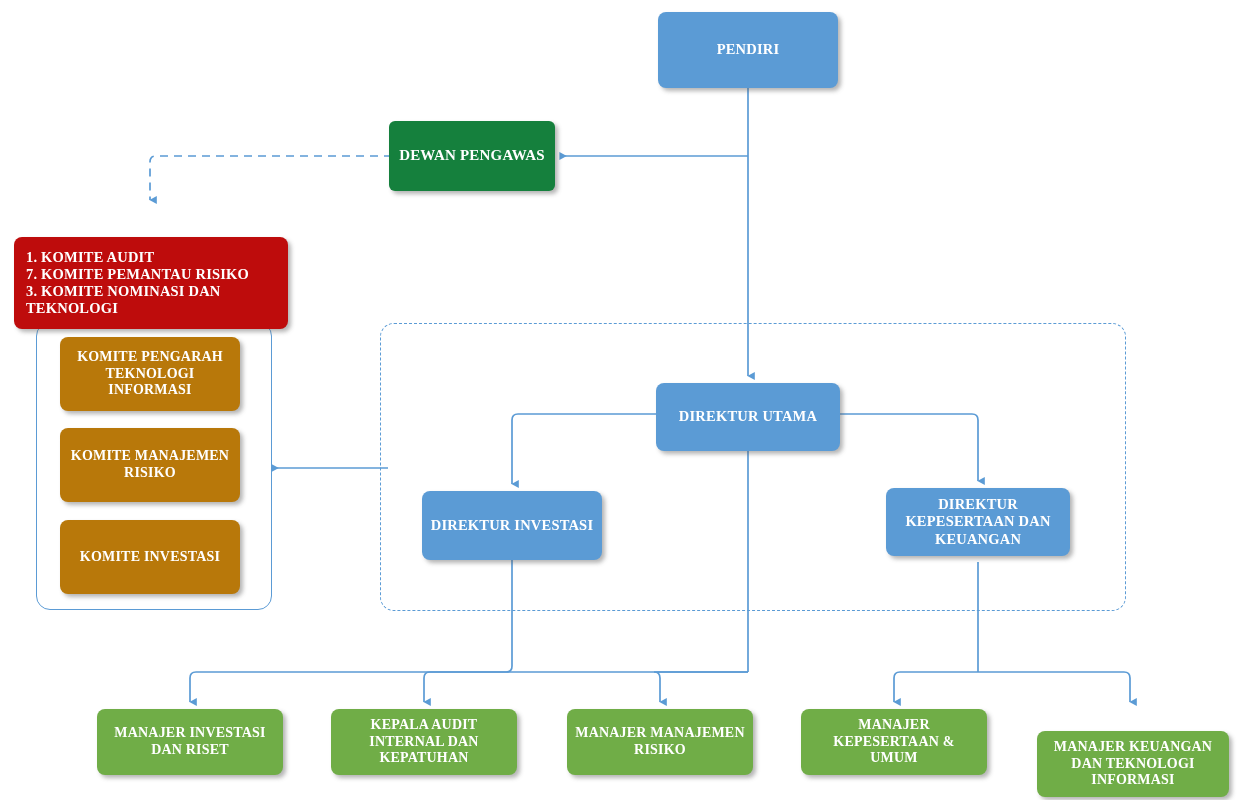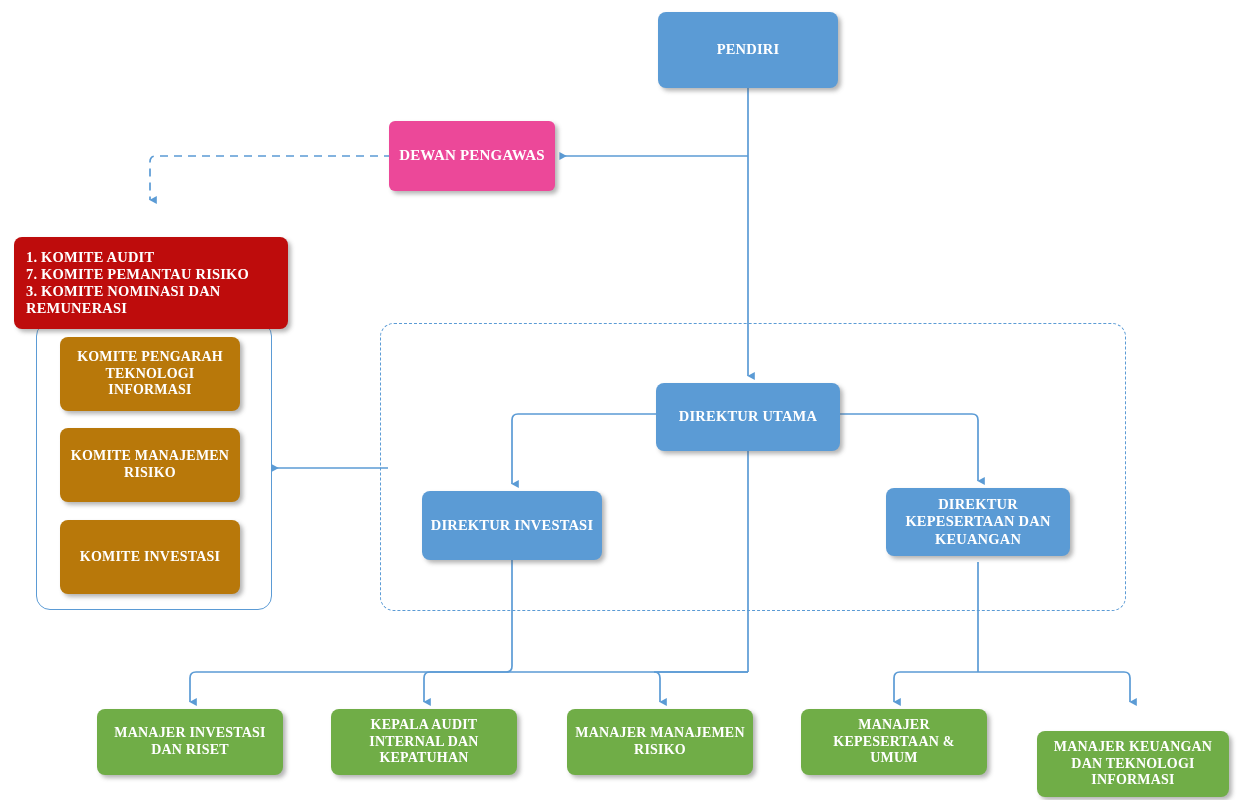--- a/index.html
+++ b/index.html
@@ -34,21 +34,21 @@
     color: #ffffff;
     font-weight: bold;
     letter-spacing: 0.2px;
     line-height: 1.18;
     padding: 0 8px;
     box-shadow: 3px 3px 4px rgba(90,90,90,0.45);
     z-index: 3;
   }
   .node .label { display: block; width: 100%; }
   .node-blue   { background: #5B9BD5; font-size: 14.5px; }
-  .node-maroon { background: #ec4899; border-radius: 6px; font-size: 15px; }
+  .node-maroon { background: #15803d; border-radius: 6px; font-size: 15px; }
   .node-red    { background: #BE0C0C; font-size: 14.5px; justify-content: center; text-align: left; margin-top: 32px; }
   .node-red .label { text-align: left; }
   .node-orange { background: #B8780A; font-size: 14px; }
   .node-green  { background: #70AD47; font-size: 14px; }
 
   .group-box {
     position: absolute;
     border-radius: 14px;
     z-index: 1;
   }
@@ -112,21 +112,21 @@
 
   <div class="node node-maroon" style="left:389px; top:121px; width:166px; height:70px;">
     <span class="label">DEWAN PENGAWAS</span>
   </div>
 
   <div class="node node-red" style="left:14px; top:205px; width:274px; height:92px; padding-left:12px;">
     <span class="label">
       <span>1. KOMITE AUDIT</span><br>
       <span>7. KOMITE PEMANTAU RISIKO</span><br>
       <span>3. KOMITE NOMINASI DAN</span><br>
-      <span>REMUNERASI</span>
+      <span>TEKNOLOGI</span>
     </span>
   </div>
 
   <div class="node node-orange" style="left:60px; top:337px; width:180px; height:74px;">
     <span class="label">KOMITE PENGARAH TEKNOLOGI INFORMASI</span>
   </div>
 
   <div class="node node-orange" style="left:60px; top:428px; width:180px; height:74px;">
     <span class="label">KOMITE MANAJEMEN RISIKO</span>
   </div>

